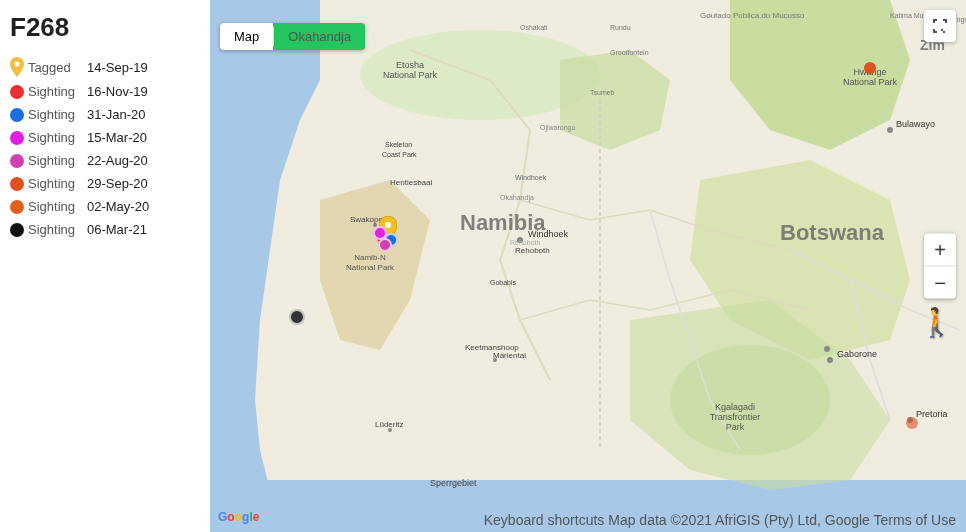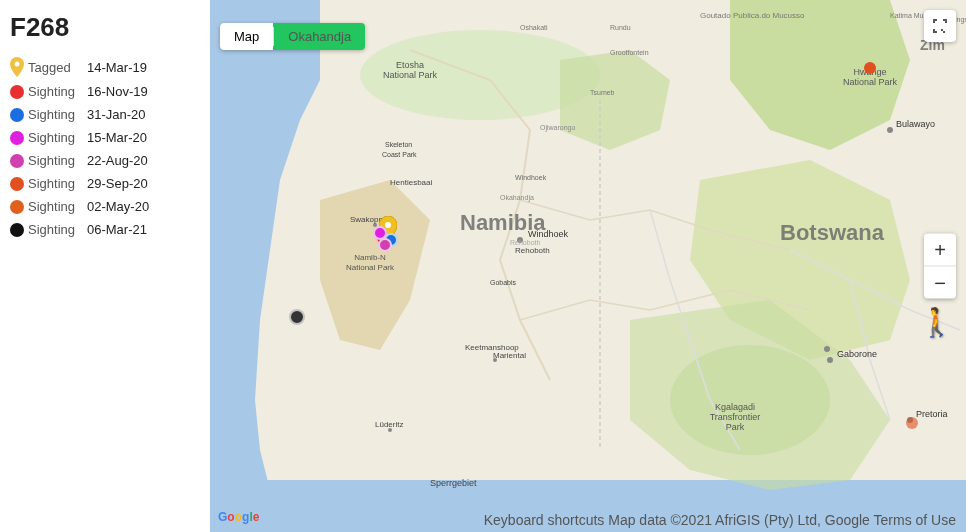--- a/index.html
+++ b/index.html
@@ -202,21 +202,21 @@
   <div id="animal-id">F268</div>
 
   <div class="legend-row">
     <div class="legend-pin">
       <svg width="14" height="20" viewBox="0 0 14 20">
         <path d="M7 0C3.13 0 0 3.13 0 7c0 5.25 7 13 7 13s7-7.75 7-13c0-3.87-3.13-7-7-7z" fill="#f0c040"></path>
         <circle cx="7" cy="7" r="2.5" fill="white"></circle>
       </svg>
     </div>
     <span class="legend-label">Tagged</span>
-    <span class="legend-date">14-Mar-19</span>
+    <span class="legend-date">14-Sep-19</span>
   </div>
 
   <div class="legend-row">
     <div class="legend-dot" style="background:#e83030;"></div>
     <span class="legend-label">Sighting</span>
     <span class="legend-date">16-Nov-19</span>
   </div>
   <div class="legend-row">
     <div class="legend-dot" style="background:#1a6ee0;"></div>
     <span class="legend-label">Sighting</span>

